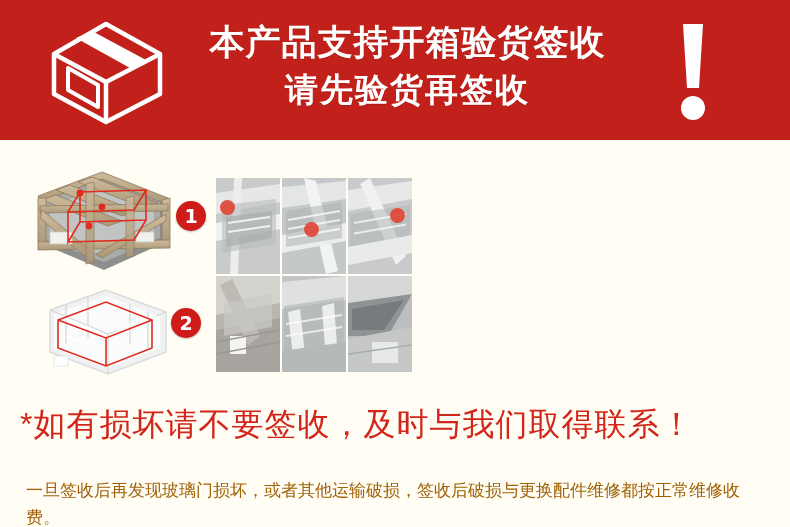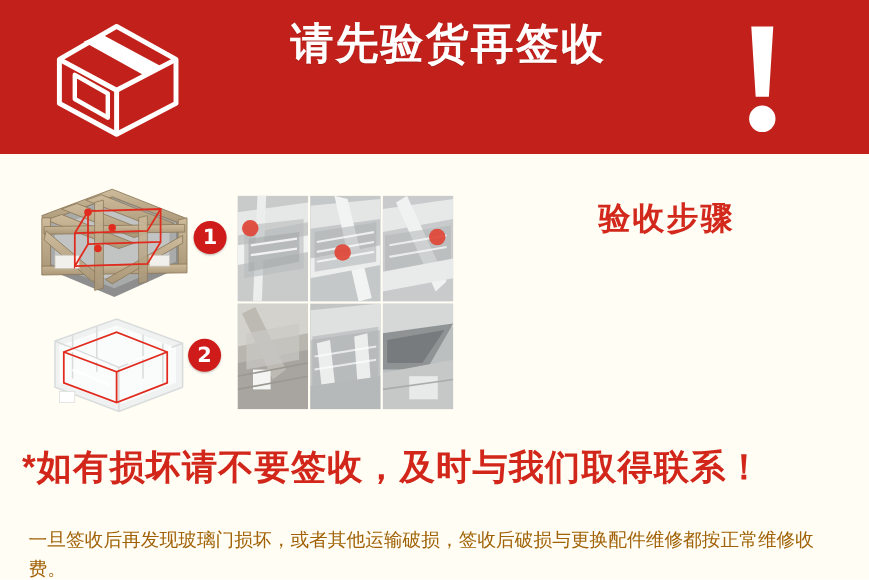--- a/index.html
+++ b/index.html
@@ -43,23 +43,24 @@
     font-weight: bold;
     letter-spacing: 1px;
     white-space: nowrap;
     text-shadow: 0 1px 0 rgba(0,0,0,0.12);
   }
   .banner-line1 {
     font-size: 35px;
     line-height: 52px;
   }
   .banner-line2 {
-    font-size: 39px;
+    font-size: 33px;
     line-height: 50px;
     letter-spacing: 2px;
+    font-family: Liberation Mono, monospace;
   }
   .bang {
     position: absolute;
     left: 672px; top: 22px;
     width: 42px; height: 100px;
   }
 
   
   .photos-left {
     position: absolute;
@@ -140,21 +141,21 @@
     white-space: nowrap;
   }
 
   
   .warn-headline {
     position: absolute;
     left: 20px; top: 402px;
     width: 760px;
     color: #d2261a;
     font-size: 32px;
-    font-weight: bold;
+    font-weight: normal;
     letter-spacing: 1px;
     line-height: 44px;
     white-space: nowrap;
   }
   .fineprint {
     position: absolute;
     left: 26px; top: 477px;
     width: 742px;
     color: #a16207;
     font-size: 17px;
@@ -176,20 +177,21 @@
           <path d="M64 66 L64 106"></path>
         </g>
         <path d="M34 22 L88 52 L104 44 L50 15 Z" fill="#ffffff"></path>
         <g fill="none" stroke="#ffffff" stroke-width="4" stroke-linejoin="round">
           <path d="M26 52 L56 69 L56 91 L26 74 Z"></path>
         </g>
       </svg>
     </div>
 
     <div class="banner-titles">
+      <div class="banner-line1">本产品支持开箱验货签收</div>
       <div class="banner-line2">请先验货再签收</div>
     </div>
 
     <div class="bang">
       <svg viewBox="0 0 42 100" width="42" height="100">
         <path d="M11 2 L31 2 L27 66 L15 66 Z" fill="#ffffff"></path>
         <circle cx="21" cy="86" r="12" fill="#ffffff"></circle>
       </svg>
     </div>
   </div>
@@ -368,19 +370,18 @@
         <path d="M0 42 L64 34 L64 64 L0 64 Z" fill="#c6c8c8"></path>
         <rect x="24" y="44" width="26" height="14" fill="#e8eaea"></rect>
         <g stroke="#a9acac" stroke-width="1" fill="none">
           <path d="M0 52 L64 46"></path>
         </g>
       </svg>
     </div>
   </div>
 
   <div class="steps">
-    <div class="steps-title">验收步骤</div>
   </div>
 
   <div class="warn-headline">*如有损坏请不要签收，及时与我们取得联系！</div>
   <div class="fineprint">一旦签收后再发现玻璃门损坏，或者其他运输破损，签收后破损与更换配件维修都按正常维修收费。</div>
 
 </div>
 
 </body></html>

